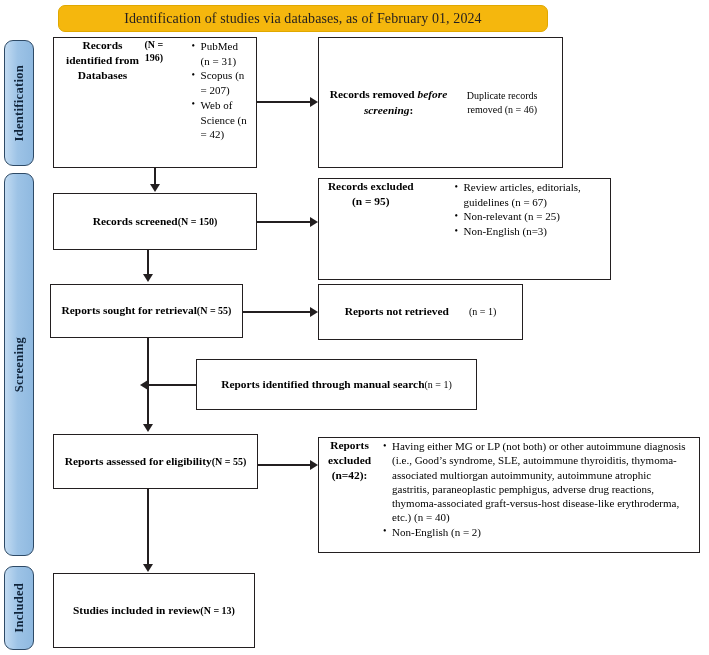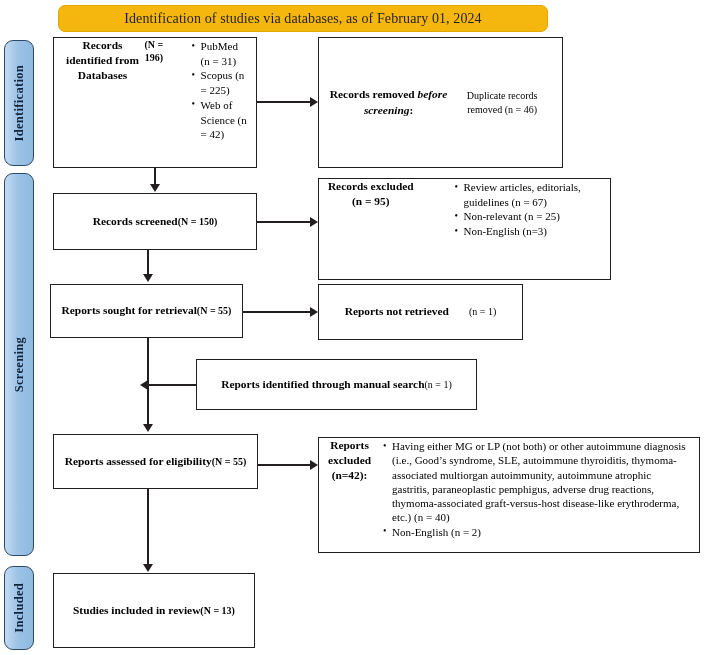--- a/index.html
+++ b/index.html
@@ -149,21 +149,21 @@
   </div>
   <div class="phase-bar" style="left:4px; top:566px; width:30px; height:84px;">
     <span>Included</span>
   </div>
 
   <div class="box" style="left:53px; top:37px; width:204px; height:131px; padding:0 7px;">
     <div class="box-title title-center">Records identified from Databases</div>
     <div class="box-sub bold title-center">(N = 196)</div>
     <ul class="bullets" style="padding-left:28px;">
       <li>PubMed (n = 31)</li>
-      <li>Scopus (n = 225)</li>
+      <li>Scopus (n = 207)</li>
       <li>Web of Science (n = 42)</li>
     </ul>
   </div>
 
   <div class="box center" style="left:318px; top:37px; width:245px; height:131px; padding:0 8px;">
     <div class="box-title title-center"><span>Records removed </span><span class="ital">before screening</span><span>:</span></div>
     <div class="box-sub title-center">Duplicate records removed (n = 46)</div>
   </div>
 
   <div class="box center" style="left:53px; top:193px; width:204px; height:57px; padding:0 6px;">

